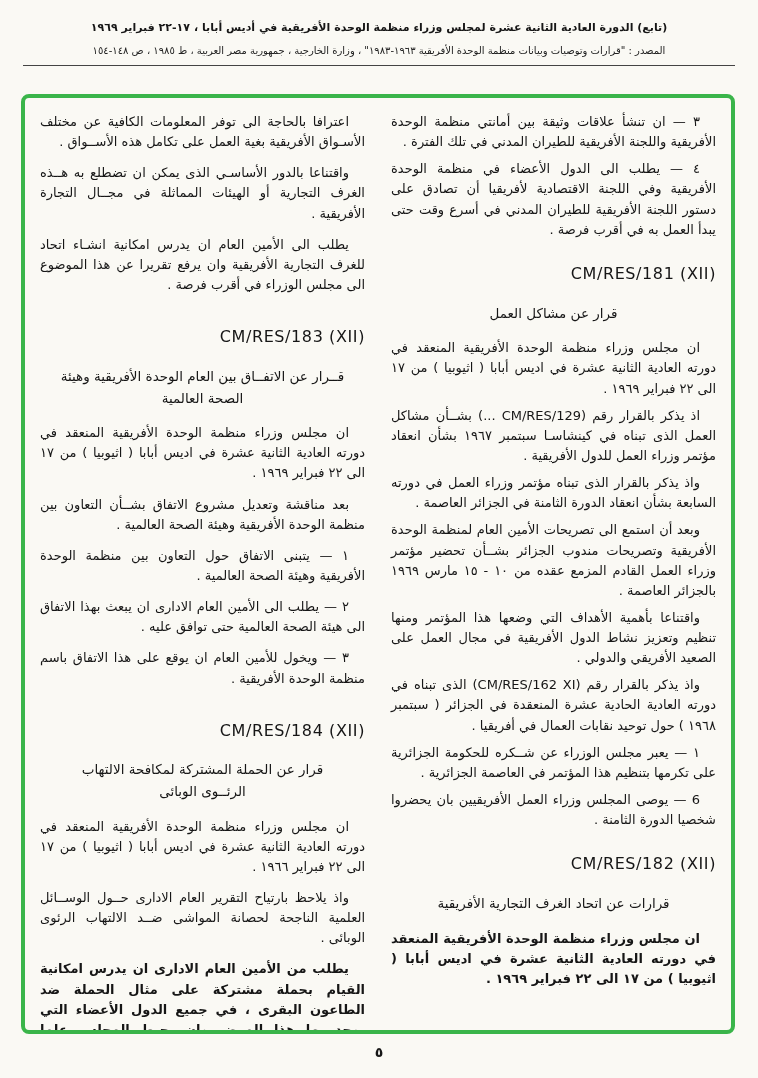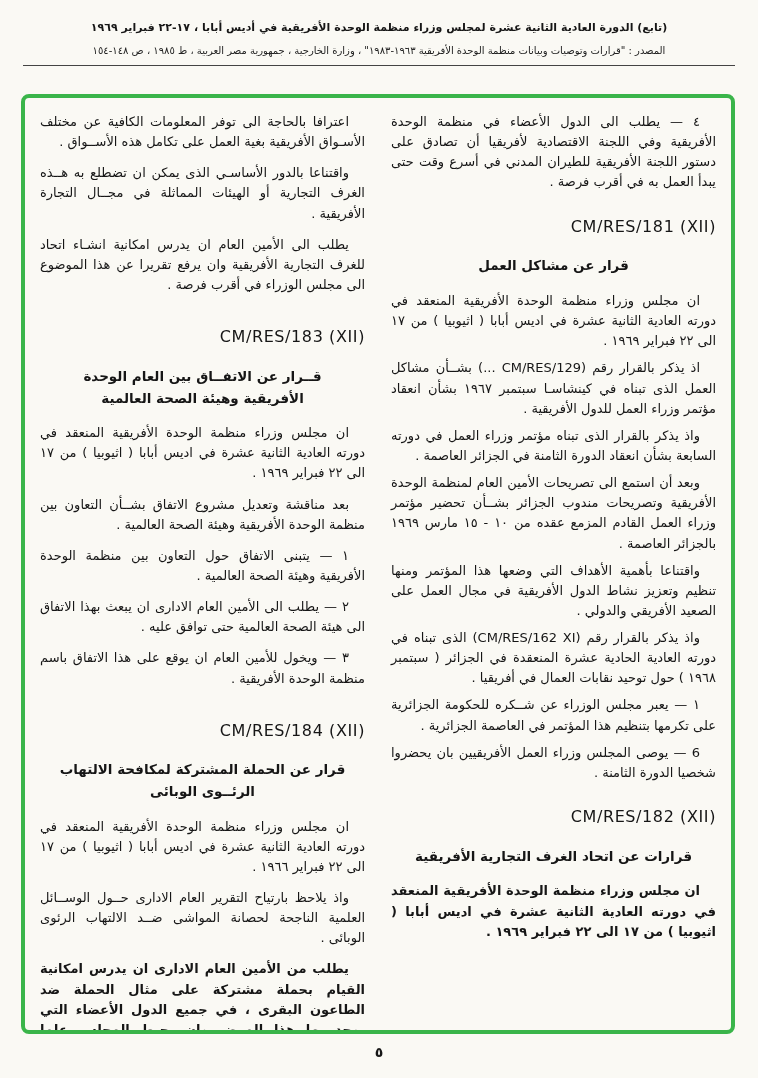--- a/index.html
+++ b/index.html
@@ -74,21 +74,21 @@
     text-align: right;
     font-weight: normal;
     font-size: 16px;
     letter-spacing: 0.6px;
     margin: 22px 0 16px;
     font-family: "DejaVu Sans", sans-serif;
   }
   .column-left .res-ref { margin-top: 30px; }
   .res-heading {
     text-align: center;
-    font-weight: bold;
+    font-weight: normal;
     font-size: 13.5px;
     line-height: 1.6;
     margin: 0 0 14px;
     padding: 0 18px;
   }
   .bold { font-weight: bold; }
 
   .page-number {
     position: absolute;
     bottom: 18px;
@@ -105,20 +105,21 @@
 <header class="page-header">
   <div class="header-title">(تابع) الدورة العادية الثانية عشرة لمجلس وزراء منظمة الوحدة الأفريقية في أديس أبابا ، ١٧-٢٢ فبراير ١٩٦٩</div>
   <div class="header-source">المصدر : "قرارات وتوصيات وبيانات منظمة الوحدة الأفريقية ١٩٦٣-١٩٨٣" ، وزارة الخارجية ، جمهورية مصر العربية ، ط ١٩٨٥ ، ص ١٤٨-١٥٤</div>
   <div class="header-rule"></div>
 </header>
 
 <main class="content-box">
   <div class="columns">
 
     <section class="column column-right">
+      <p class="para">٣ — ان تنشأ علاقات وثيقة بين أمانتي منظمة الوحدة الأفريقية واللجنة الأفريقية للطيران المدني في تلك الفترة .</p>
       <p class="para">٤ — يطلب الى الدول الأعضاء في منظمة الوحدة الأفريقية وفي اللجنة الاقتصادية لأفريقيا أن تصادق على دستور اللجنة الأفريقية للطيران المدني في أسرع وقت حتى يبدأ العمل به في أقرب فرصة .</p>
       <div class="res-ref">CM/RES/181  (XII)</div>
       <h3 class="res-heading">قرار عن مشاكل العمل</h3>
       <p class="para">ان مجلس وزراء منظمة الوحدة الأفريقية المنعقد في دورته العادية الثانية عشرة في اديس أبابا ( اثيوبيا ) من ١٧ الى ٢٢ فبراير ١٩٦٩ .</p>
       <p class="para">اذ يذكر بالقرار رقم (CM/RES/129 ...) بشــأن مشاكل العمل الذى تبناه في كينشاسـا سبتمبر ١٩٦٧ بشأن انعقاد مؤتمر وزراء العمل للدول الأفريقية .</p>
       <p class="para">واذ يذكر بالقرار الذى تبناه مؤتمر وزراء العمل في دورته السابعة بشأن انعقاد الدورة الثامنة في الجزائر العاصمة .</p>
       <p class="para">وبعد أن استمع الى تصريحات الأمين العام لمنظمة الوحدة الأفريقية وتصريحات مندوب الجزائر بشــأن تحضير مؤتمر وزراء العمل القادم المزمع عقده من ١٠ - ١٥ مارس ١٩٦٩ بالجزائر العاصمة .</p>
       <p class="para">واقتناعا بأهمية الأهداف التي وضعها هذا المؤتمر ومنها تنظيم وتعزيز نشاط الدول الأفريقية في مجال العمل على الصعيد الأفريقي والدولي .</p>
       <p class="para">واذ يذكر بالقرار رقم (CM/RES/162 XI) الذى تبناه في دورته العادية الحادية عشرة المنعقدة في الجزائر ( سبتمبر ١٩٦٨ ) حول توحيد نقابات العمال في أفريقيا .</p>
       <p class="para">١ — يعبر مجلس الوزراء عن شــكره للحكومة الجزائرية على تكرمها بتنظيم هذا المؤتمر في العاصمة الجزائرية .</p>

